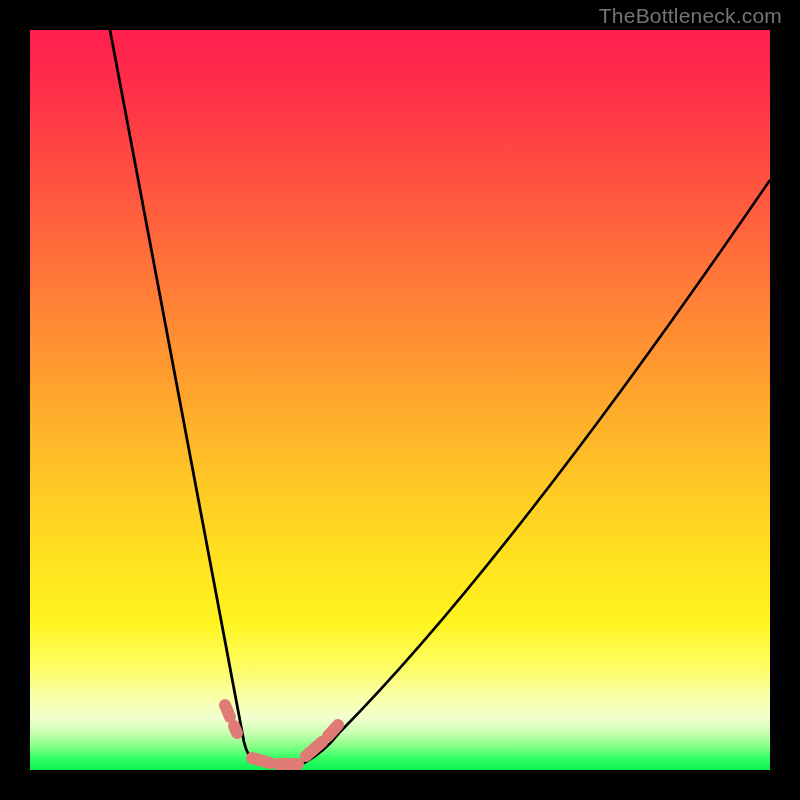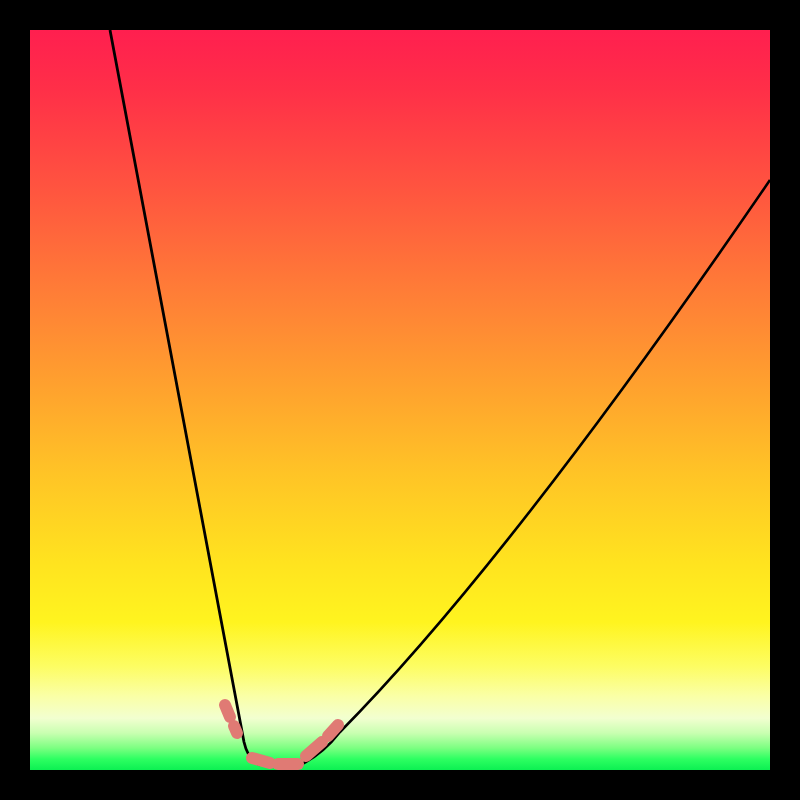--- a/index.html
+++ b/index.html
@@ -53,20 +53,21 @@
   }
   .curves {
     position: absolute;
     inset: 0;
   }
 </style>
 </head>
 <body>
 
 <div class="outer">
+  <div class="watermark">TheBottleneck.com</div>
 
   <div class="plot">
     <div class="gradient"></div>
     <svg class="curves" viewBox="0 0 740 740" preserveAspectRatio="none">
       <path fill="none" stroke="#000" stroke-width="2.8" d="M80,0 Q170,480 214,712 Q218,730 230,735"></path>
       <path fill="none" stroke="#000" stroke-width="2.6" d="M740,150 Q480,530 310,702 Q292,725 270,735"></path>
 
       <path stroke="#e07a74" stroke-width="12" stroke-linecap="round" d="M195,675 L200,687"></path>
       <path stroke="#e07a74" stroke-width="12" stroke-linecap="round" d="M204,696 L207,703"></path>
       <path stroke="#e07a74" stroke-width="12" stroke-linecap="round" d="M222,728 L240,733"></path>

